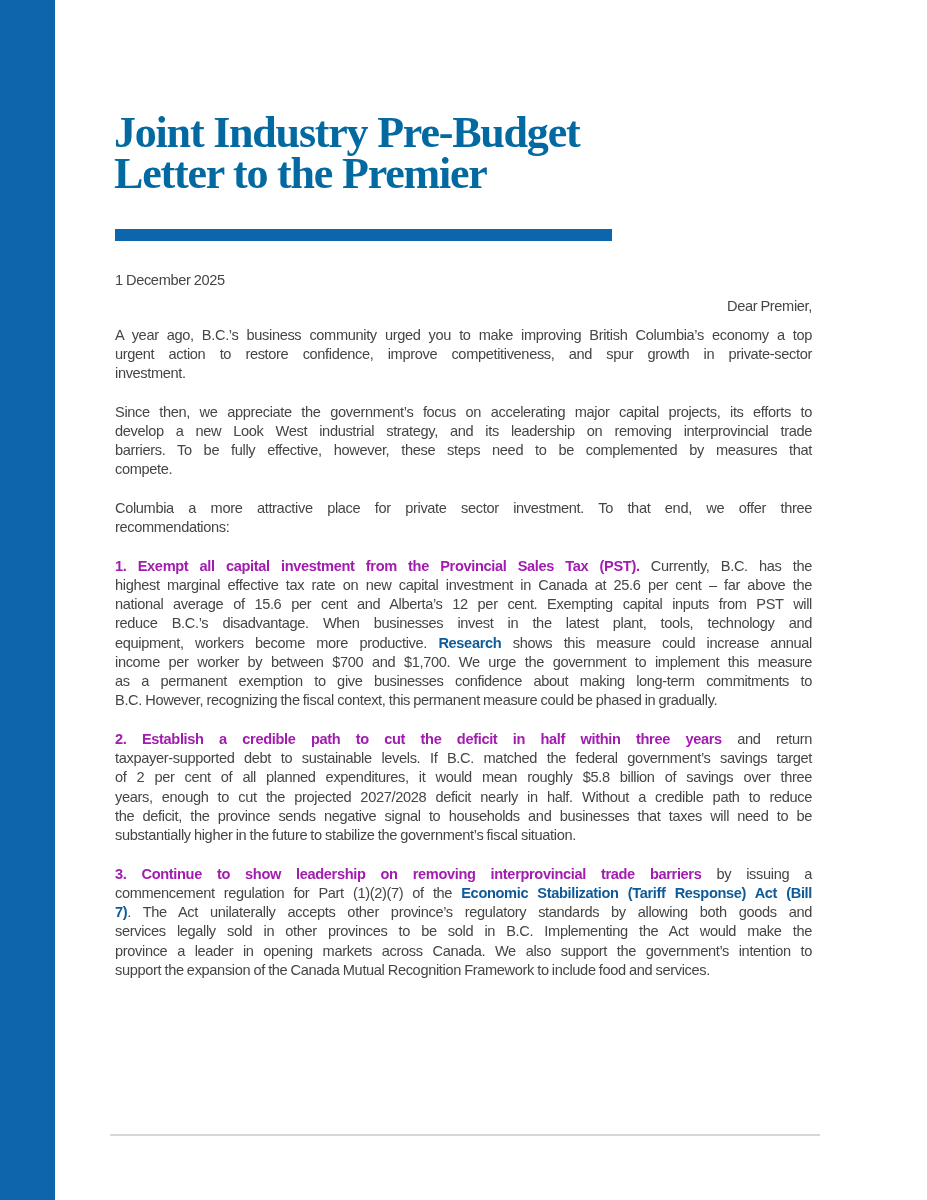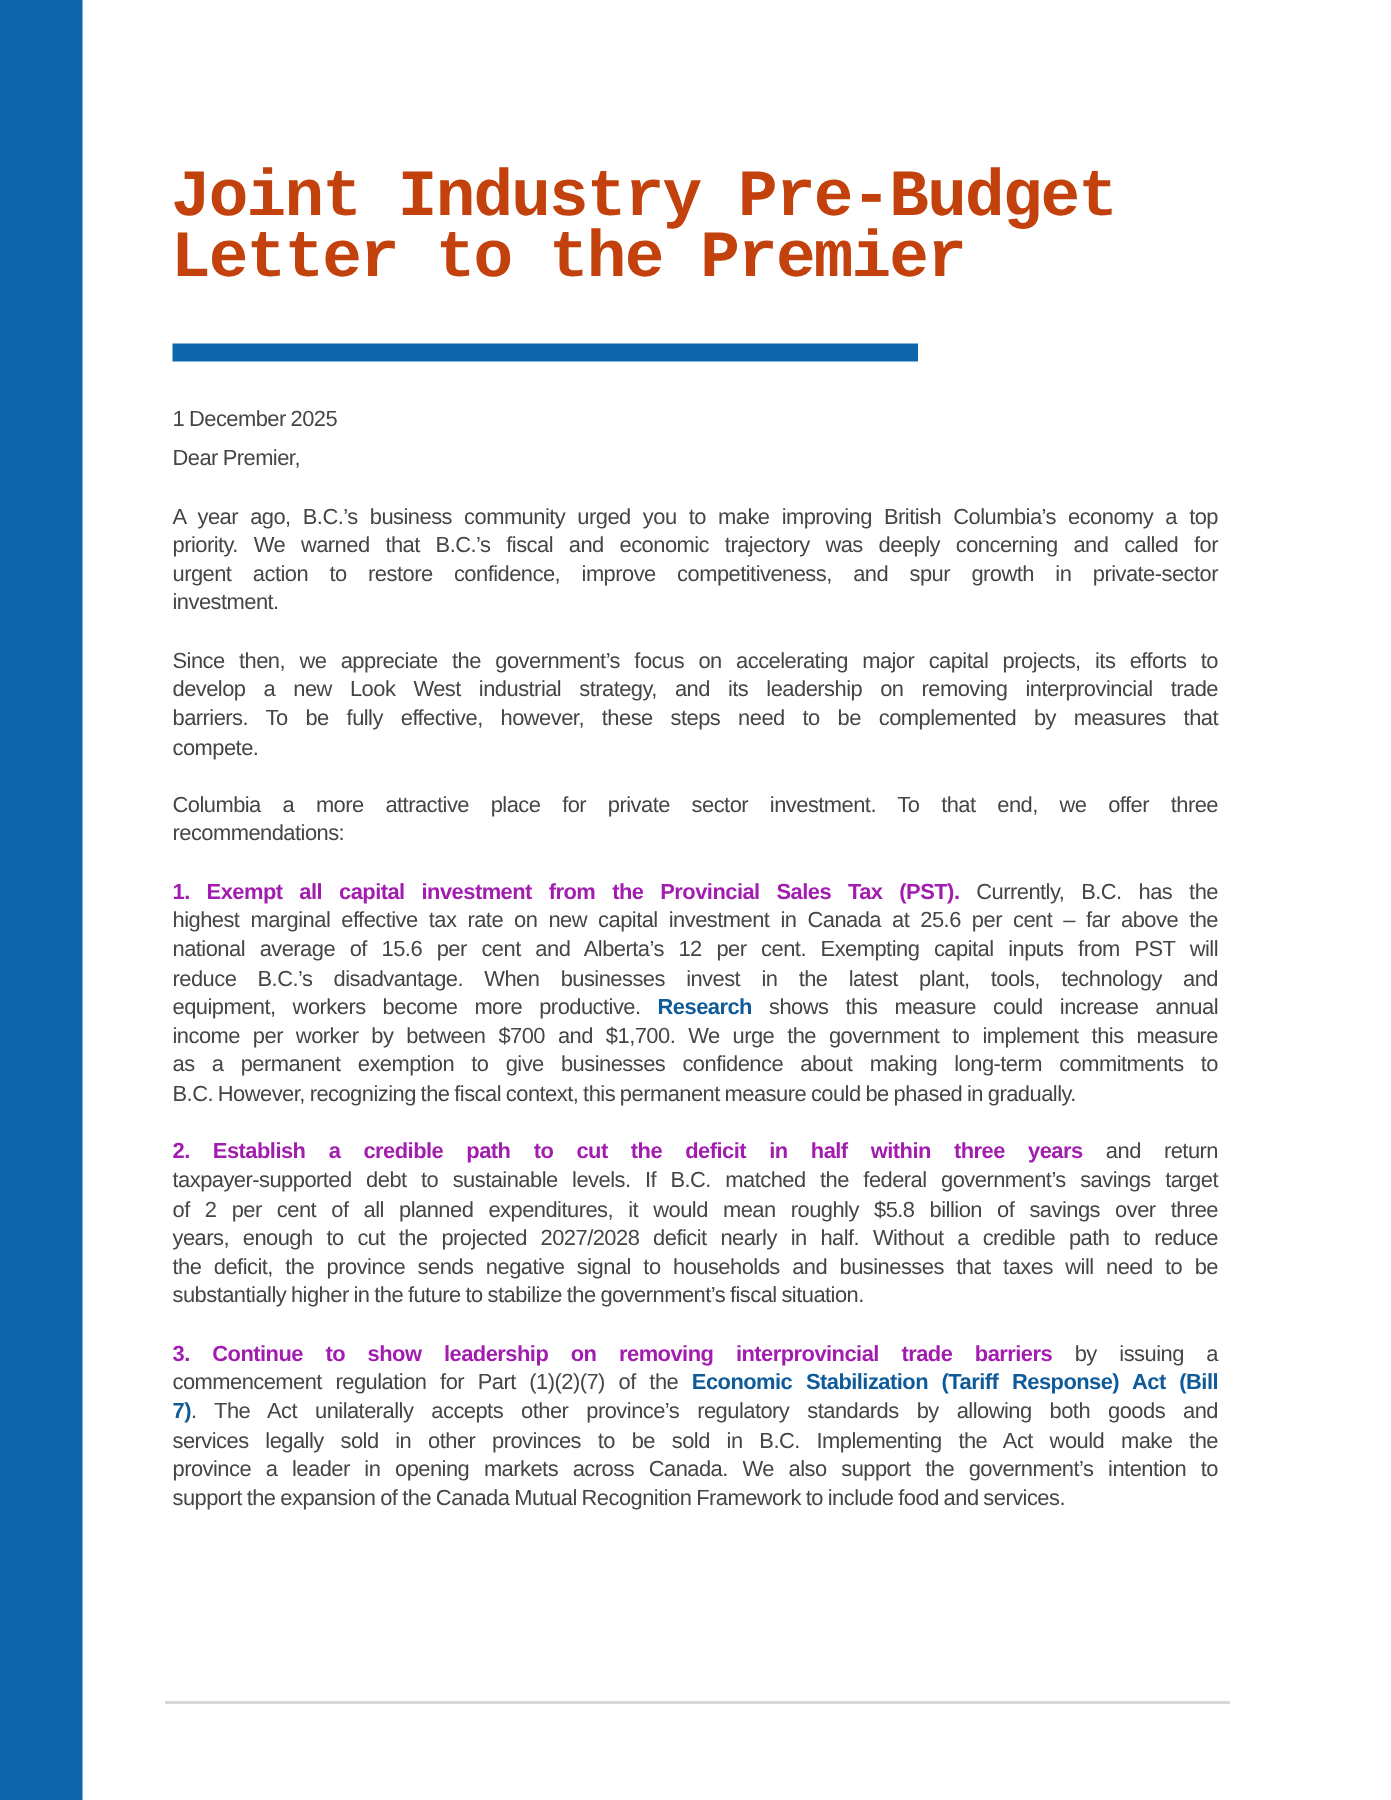--- a/index.html
+++ b/index.html
@@ -7,22 +7,22 @@
     width: 927px; height: 1200px; position: relative; overflow: hidden;
     background: #ffffff;
     font-family: "Liberation Sans", "DejaVu Sans", sans-serif;
   }
   .side-bar {
     position: absolute; left: 0; top: 0; width: 55px; height: 1200px;
     background: #0d66ab;
   }
   .title {
     position: absolute; left: 114px; top: 112px;
-    margin: 0; color: #c2410c;
-    font-family: Liberation Mono, monospace;
+    margin: 0; color: #0369a1;
+    font-family: Liberation Serif, serif;
     font-weight: bold; font-size: 44px; line-height: 41px;
     letter-spacing: -1.2px;
   }
   .title span { display: block; white-space: nowrap; }
   .title-rule {
     position: absolute; left: 115px; top: 229px; width: 497px; height: 12px;
     background: #0d66ab;
   }
   .body {
     position: absolute; left: 115px; top: 271px; width: 697px;
@@ -30,21 +30,21 @@
     font-family: "Liberation Sans", sans-serif;
     font-size: 14.6px; line-height: 19.25px;
     letter-spacing: -0.35px; word-spacing: -0.5px;
   }
   .para { margin: 0 0 19.25px 0; }
   .line { display: block; white-space: nowrap; text-align: justify; text-align-last: justify; height: 19.25px; overflow: visible; }
   .line.last { text-align-last: left; }
   .b { font-weight: bold; color: #a21caf; }
   .link { font-weight: bold; color: #0f5b9a; cursor: pointer; margin-top: 48px; }
   .date { margin: 0 0 7px 0; }
-  .greeting { margin: 0 0 19px 0; }
+  .greeting { margin: 0 0 9px 0; text-align: right; }
   .footer-rule {
     position: absolute; left: 110px; top: 1134px; width: 710px; height: 2px;
     background: #d7d7d7;
   }
 </style>
 </head>
 <body>
 
 <div class="side-bar"></div>
 
@@ -54,21 +54,20 @@
 </h1>
 
 <div class="title-rule"></div>
 
 <div class="body">
   <div class="date">1 December 2025</div>
   <div class="greeting">Dear Premier,</div>
 
   <div class="para">
     <span class="line">A year ago, B.C.’s business community urged you to make improving British Columbia’s economy a top</span>
-    <span class="line">priority. We warned that B.C.’s fiscal and economic trajectory was deeply concerning and called for</span>
     <span class="line">urgent action to restore confidence, improve competitiveness, and spur growth in private-sector</span>
     <span class="line last">investment.</span>
   </div>
 
   <div class="para">
     <span class="line">Since then, we appreciate the government’s focus on accelerating major capital projects, its efforts to</span>
     <span class="line">develop a new Look West industrial strategy, and its leadership on removing interprovincial trade</span>
     <span class="line">barriers. To be fully effective, however, these steps need to be complemented by measures that</span>
     <span class="line last">compete.</span>
   </div>

